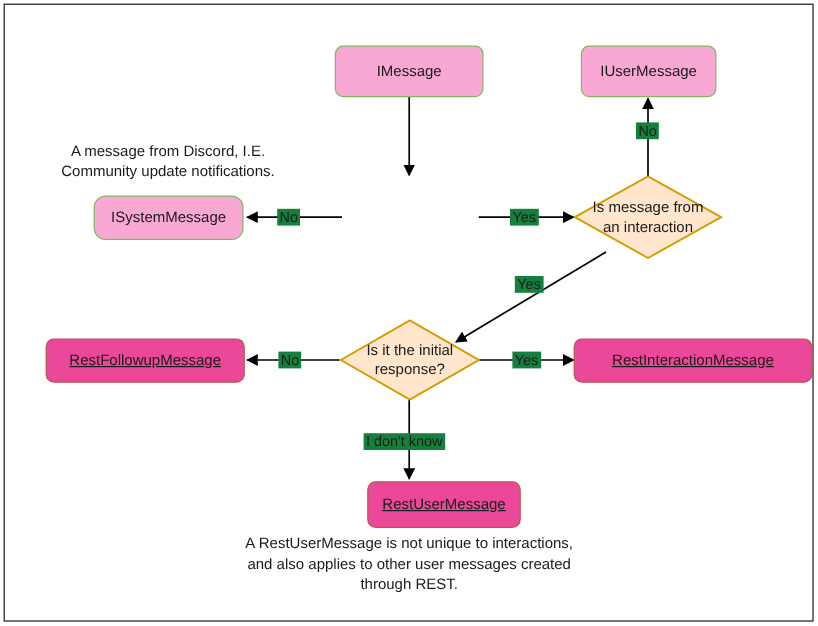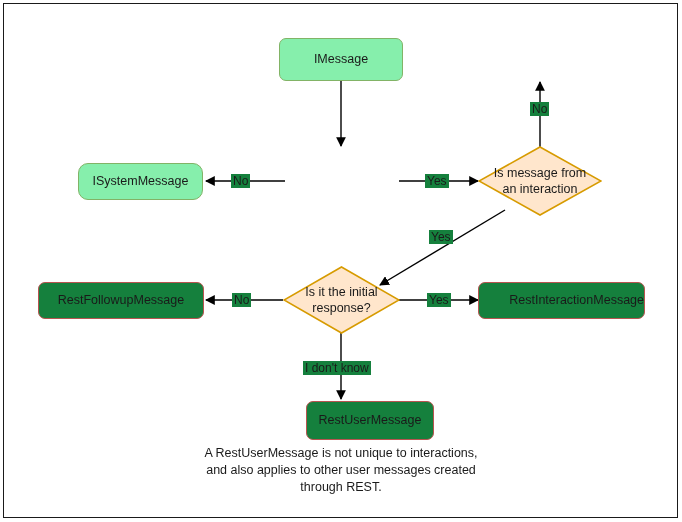--- a/index.html
+++ b/index.html
@@ -44,26 +44,27 @@
     text-align: center;
     font-size: 12.5px;
     color: #1a1a1a;
     line-height: 1.25;
   }
   .node.rect {
     border-radius: 7px;
     border: 1.4px solid #888;
   }
   .node.green {
-    background: #86efac;
+    background: #f9a8d4;
     border-color: #82b366;
   }
   .node.red {
-    background: #15803d;
+    background: #ec4899;
     border-color: #b85450;
+    text-decoration: underline;
   }
   .diamond-wrap {
     position: absolute;
   }
   .diamond-wrap svg {
     position: absolute;
     left: 0;
     top: 0;
   }
   .diamond-label {
@@ -128,20 +129,23 @@
 
     <path d="M 399 300 L 478 300" stroke="#000000" stroke-width="1.4" fill="none" marker-end="url(#arrow)"></path>
 
     <path d="M 341 333 L 341 399" stroke="#000000" stroke-width="1.4" fill="none" marker-end="url(#arrow)"></path>
   </svg>
 
   <div class="node rect green" style="left:279px; top:38px; width:124px; height:43px;">
     <span>IMessage</span>
   </div>
 
+  <div class="node rect green" style="left:484px; top:38px; width:113px; height:43px;">
+    <span>IUserMessage</span>
+  </div>
 
   <div class="node rect green" style="left:78px; top:163px; width:125px; height:37px;border-radius:10px;">
     <span>ISystemMessage</span>
   </div>
 
 
   <div class="diamond-wrap" style="left:478px; top:146px; width:124px; height:70px;">
     <svg width="124" height="70" viewBox="0 0 124 70" xmlns="http://www.w3.org/2000/svg">
       <polygon points="62,1 123,35 62,69 1,35" fill="#ffe6cc" stroke="#d79b00" stroke-width="1.6"></polygon>
     </svg>
@@ -152,21 +156,21 @@
     <svg width="117" height="68" viewBox="0 0 117 68" xmlns="http://www.w3.org/2000/svg">
       <polygon points="58.5,1 116,34 58.5,67 1,34" fill="#ffe6cc" stroke="#d79b00" stroke-width="1.6"></polygon>
     </svg>
     <div class="diamond-label">Is it the initial response?</div>
   </div>
 
   <div class="node rect red" style="left:38px; top:282px; width:166px; height:37px;">
     <span>RestFollowupMessage</span>
   </div>
 
-  <div class="node rect red" style="left:478px; top:282px; width:167px; height:37px;justify-content:flex-end;">
+  <div class="node rect red" style="left:478px; top:282px; width:199px; height:37px;">
     <span>RestInteractionMessage</span>
   </div>
 
   <div class="node rect red" style="left:277px; top:401px; width:128px; height:39px;margin-left:29px;">
     <span>RestUserMessage</span>
   </div>
 
   <div class="edge-label" style="left:231px; top:174px;">No</div>
 
   <div class="edge-label" style="left:425px; top:174px;">Yes</div>
@@ -174,18 +178,20 @@
   <div class="edge-label" style="left:530px; top:102px;">No</div>
 
   <div class="edge-label" style="left:429px; top:230px;">Yes</div>
 
   <div class="edge-label" style="left:232px; top:293px;">No</div>
 
   <div class="edge-label" style="left:427px; top:293px;">Yes</div>
 
   <div class="edge-label" style="left:303px; top:361px;">I don't know</div>
 
+  <div class="note" style="left:40px; top:118px; width:200px;">A message from Discord, I.E.
+Community update notifications.</div>
 
   <div class="note" style="left:176px; top:445px; width:330px;">A RestUserMessage is not unique to interactions,
 and also applies to other user messages created
 through REST.</div>
 
 </div>
 
 </body></html>

